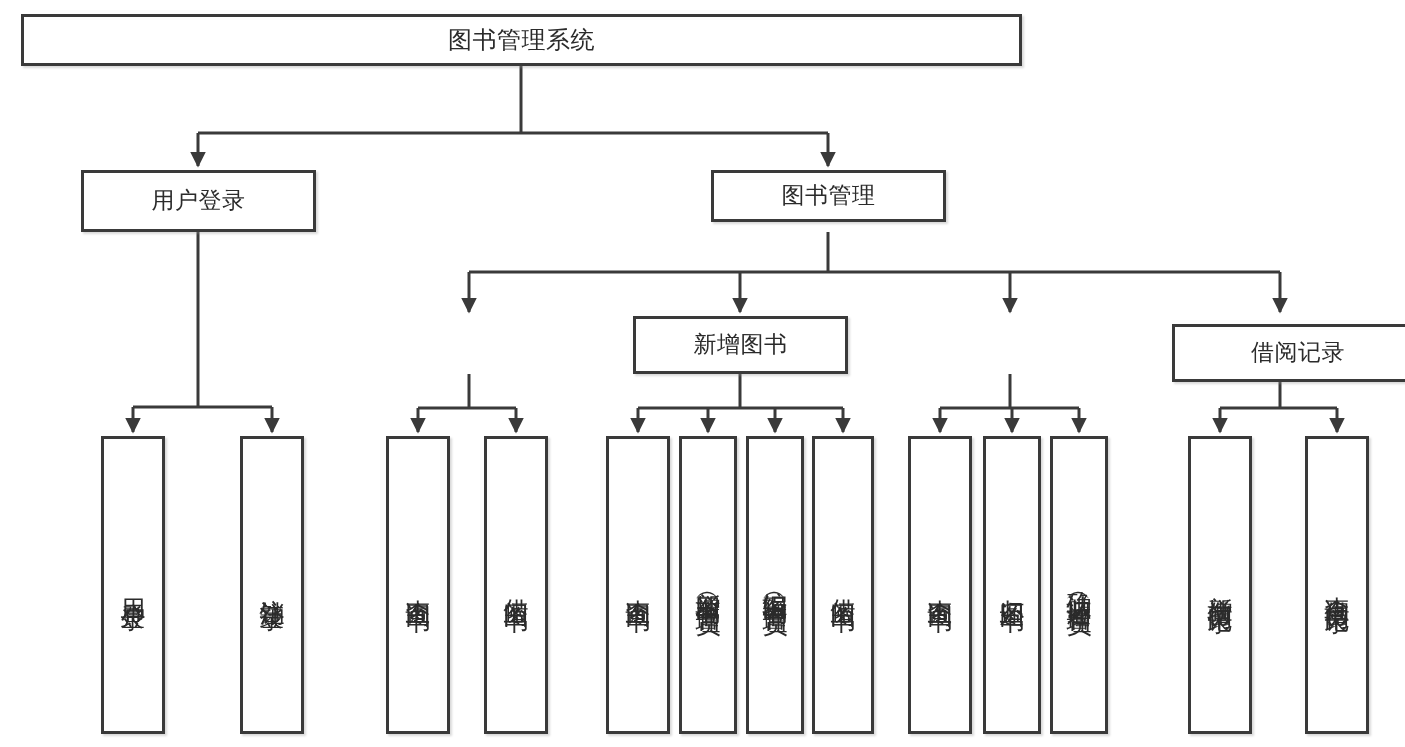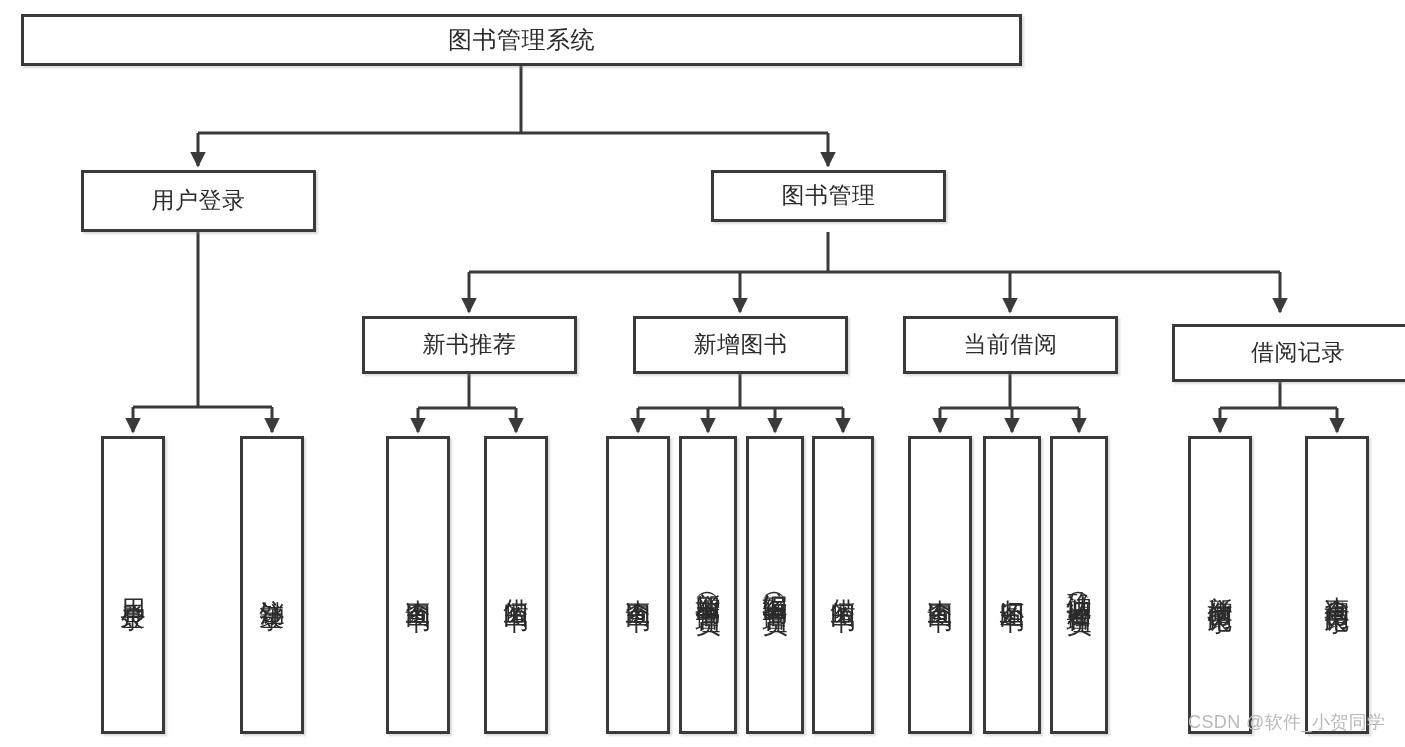--- a/index.html
+++ b/index.html
@@ -122,28 +122,22 @@
     <span class="lbl">图书管理系统</span>
   </div>
 
   <div class="node" style="left:81px; top:170px; width:235px; height:62px;">
     <span class="lbl">用户登录</span>
   </div>
   <div class="node" style="left:711px; top:170px; width:235px; height:52px;">
     <span class="lbl">图书管理</span>
   </div>
 
-  <div class="node" style="left:362px; top:316px; width:215px; height:58px;">
-    <span class="lbl">新书推荐</span>
-  </div>
   <div class="node" style="left:633px; top:316px; width:215px; height:58px;">
     <span class="lbl">新增图书</span>
-  </div>
-  <div class="node" style="left:903px; top:316px; width:215px; height:58px;">
-    <span class="lbl">当前借阅</span>
   </div>
   <div class="node" style="left:1172px; top:324px; width:252px; height:58px;">
     <span class="lbl">借阅记录</span>
   </div>
 
   <div class="node leaf" style="left:101px; top:436px; width:64px; height:298px;">
     <span class="lbl">用户登录</span>
   </div>
   <div class="node leaf" style="left:240px; top:436px; width:64px; height:298px;">
     <span class="lbl">注销登录</span>
@@ -175,14 +169,13 @@
   <div class="node leaf" style="left:1050px; top:436px; width:58px; height:298px;">
     <span class="lbl">确认归还（管理员）</span>
   </div>
   <div class="node leaf" style="left:1188px; top:436px; width:64px; height:298px;">
     <span class="lbl">新增借阅记录</span>
   </div>
   <div class="node leaf" style="left:1305px; top:436px; width:64px; height:298px;">
     <span class="lbl">查询借阅记录</span>
   </div>
 
-  <div class="watermark">CSDN @软件_小贺同学</div>
 </div>
 
 </body></html>

